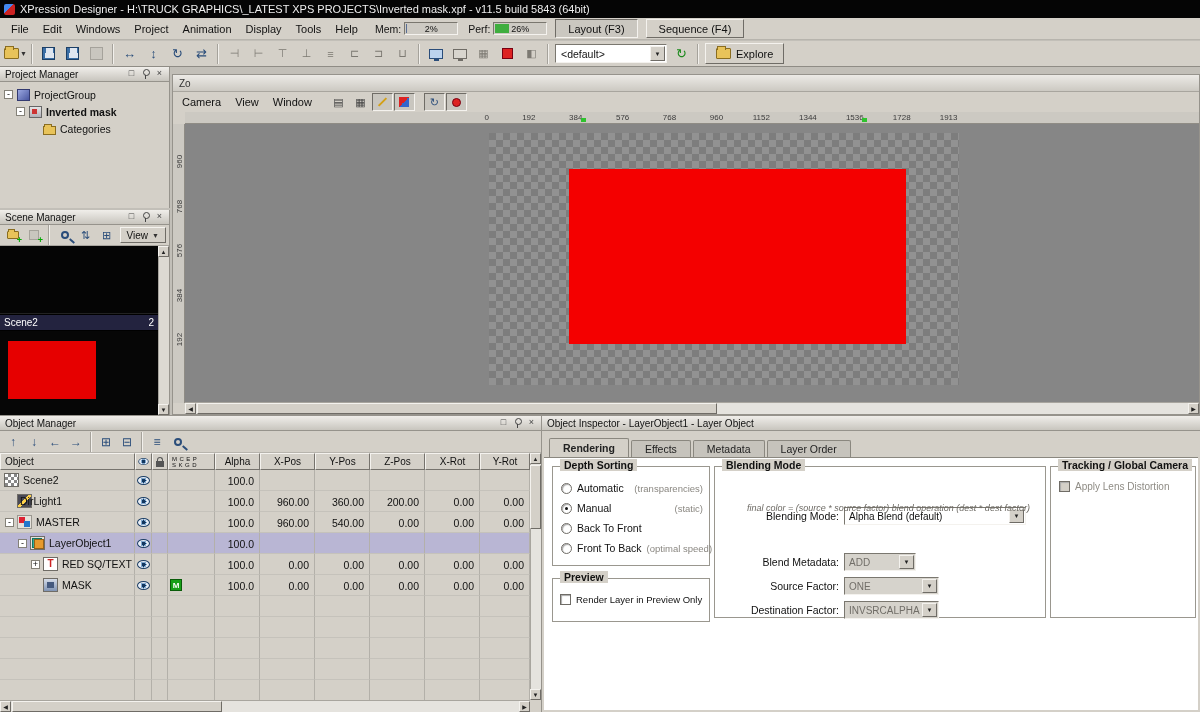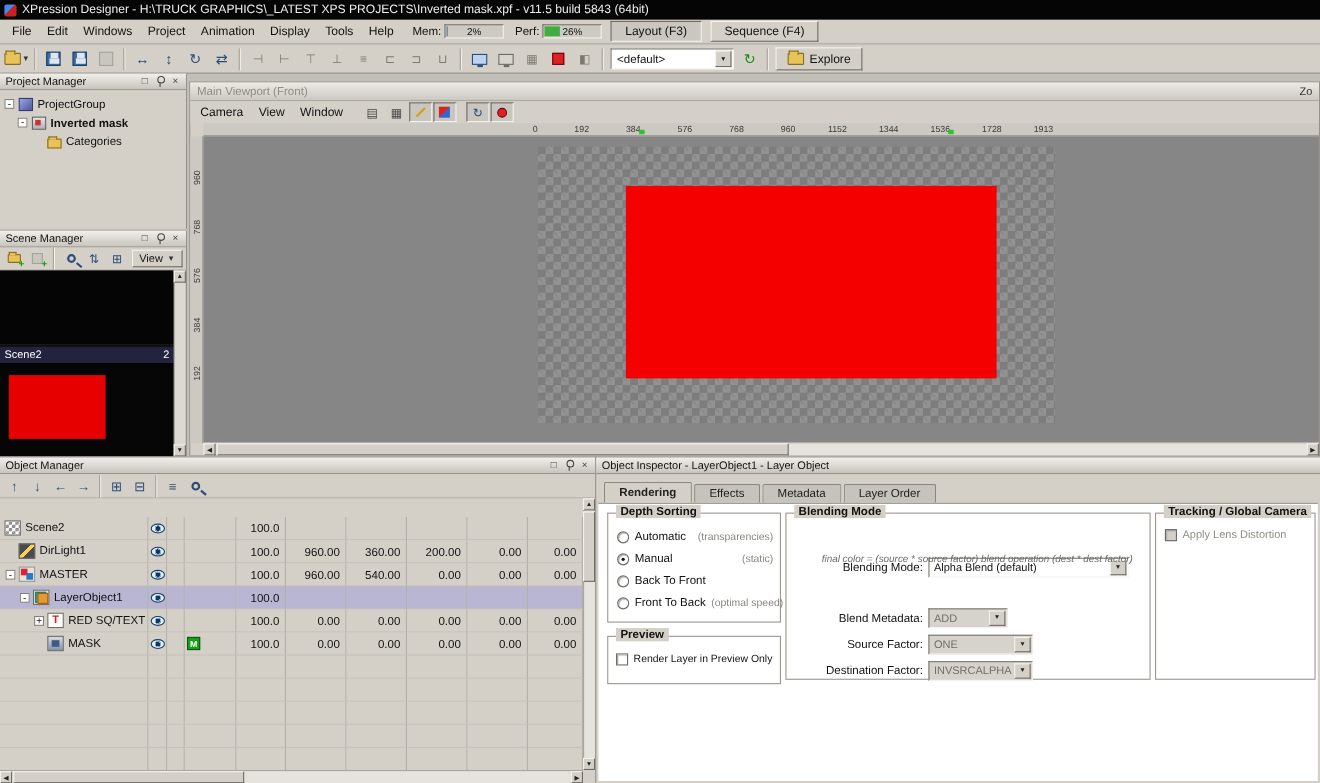--- a/index.html
+++ b/index.html
@@ -318,21 +318,20 @@
       </div>
       <div class="sm-scroll">
         <span class="sb-btn" style="top:0;left:-1px">▲</span>
         <span class="sb-btn" style="bottom:0;left:-1px">▼</span>
       </div>
     </div>
   </div>
 
   <div class="vp">
     <div class="vp-title">
-      <span class="vt">Main Viewport (Front)</span>
       <span class="zo">Zo</span>
     </div>
     <div class="vp-menu">
       <span class="mi">Camera</span>
       <span class="mi">View</span>
       <span class="mi">Window</span>
       <span class="gapS"></span>
       <span class="vpb">▤</span>
       <span class="vpb">▦</span>
       <span class="vpb on">
@@ -395,20 +394,39 @@
       <span class="omb">→</span>
       <span class="tsep"></span>
       <span class="omb">⊞</span>
       <span class="omb">⊟</span>
       <span class="tsep"></span>
       <span class="omb">≡</span>
       <span class="omb">
           <span class="mag"></span>
         </span>
     </div>
+    <div class="om-header">
+      <div class="om-h name" style="width:135px">Object</div>
+      <div class="om-h" style="width:17px">
+          <span class="eye-icon" style="transform:scale(.8)"></span>
+        </div>
+      <div class="om-h" style="width:16px">
+          <span class="lockic"></span>
+        </div>
+      <div class="om-h flags" style="width:47px">
+        <span>MCEP</span>
+        <span>SKGD</span>
+      </div>
+      <div class="om-h" style="width:45px">Alpha</div>
+      <div class="om-h" style="width:55px">X-Pos</div>
+      <div class="om-h" style="width:55px">Y-Pos</div>
+      <div class="om-h" style="width:55px">Z-Pos</div>
+      <div class="om-h" style="width:55px">X-Rot</div>
+      <div class="om-h" style="width:50px">Y-Rot</div>
+    </div>
     <div class="om-body">
         <div class="om-row">
           <div class="om-cell name" style="width: 135px;">
             <span class="obj-icon scene" style="left: 4px;"></span>
             <span class="obj-label" style="left: 23px;">Scene2</span>
           </div>
           <div class="om-cell ctr" style="width: 17px;">
             <span class="eye-icon"></span>
           </div>
           <div class="om-cell" style="width: 16px;"></div>
@@ -416,21 +434,21 @@
           <div class="om-cell num" style="width: 45px;">100.0</div>
           <div class="om-cell num" style="width: 55px;"></div>
           <div class="om-cell num" style="width: 55px;"></div>
           <div class="om-cell num" style="width: 55px;"></div>
           <div class="om-cell num" style="width: 55px;"></div>
           <div class="om-cell num" style="width: 50px;"></div>
         </div>
         <div class="om-row">
           <div class="om-cell name" style="width: 135px;">
             <span class="obj-icon dirlight" style="left: 17px;"></span>
-            <span class="obj-label" style="left: 36px;">DirLight1</span>
+            <span class="obj-label" style="left: 20px;">DirLight1</span>
           </div>
           <div class="om-cell ctr" style="width: 17px;">
             <span class="eye-icon"></span>
           </div>
           <div class="om-cell" style="width: 16px;"></div>
           <div class="om-cell" style="width: 47px;"></div>
           <div class="om-cell num" style="width: 45px;">100.0</div>
           <div class="om-cell num" style="width: 55px;">960.00</div>
           <div class="om-cell num" style="width: 55px;">360.00</div>
           <div class="om-cell num" style="width: 55px;">200.00</div>

